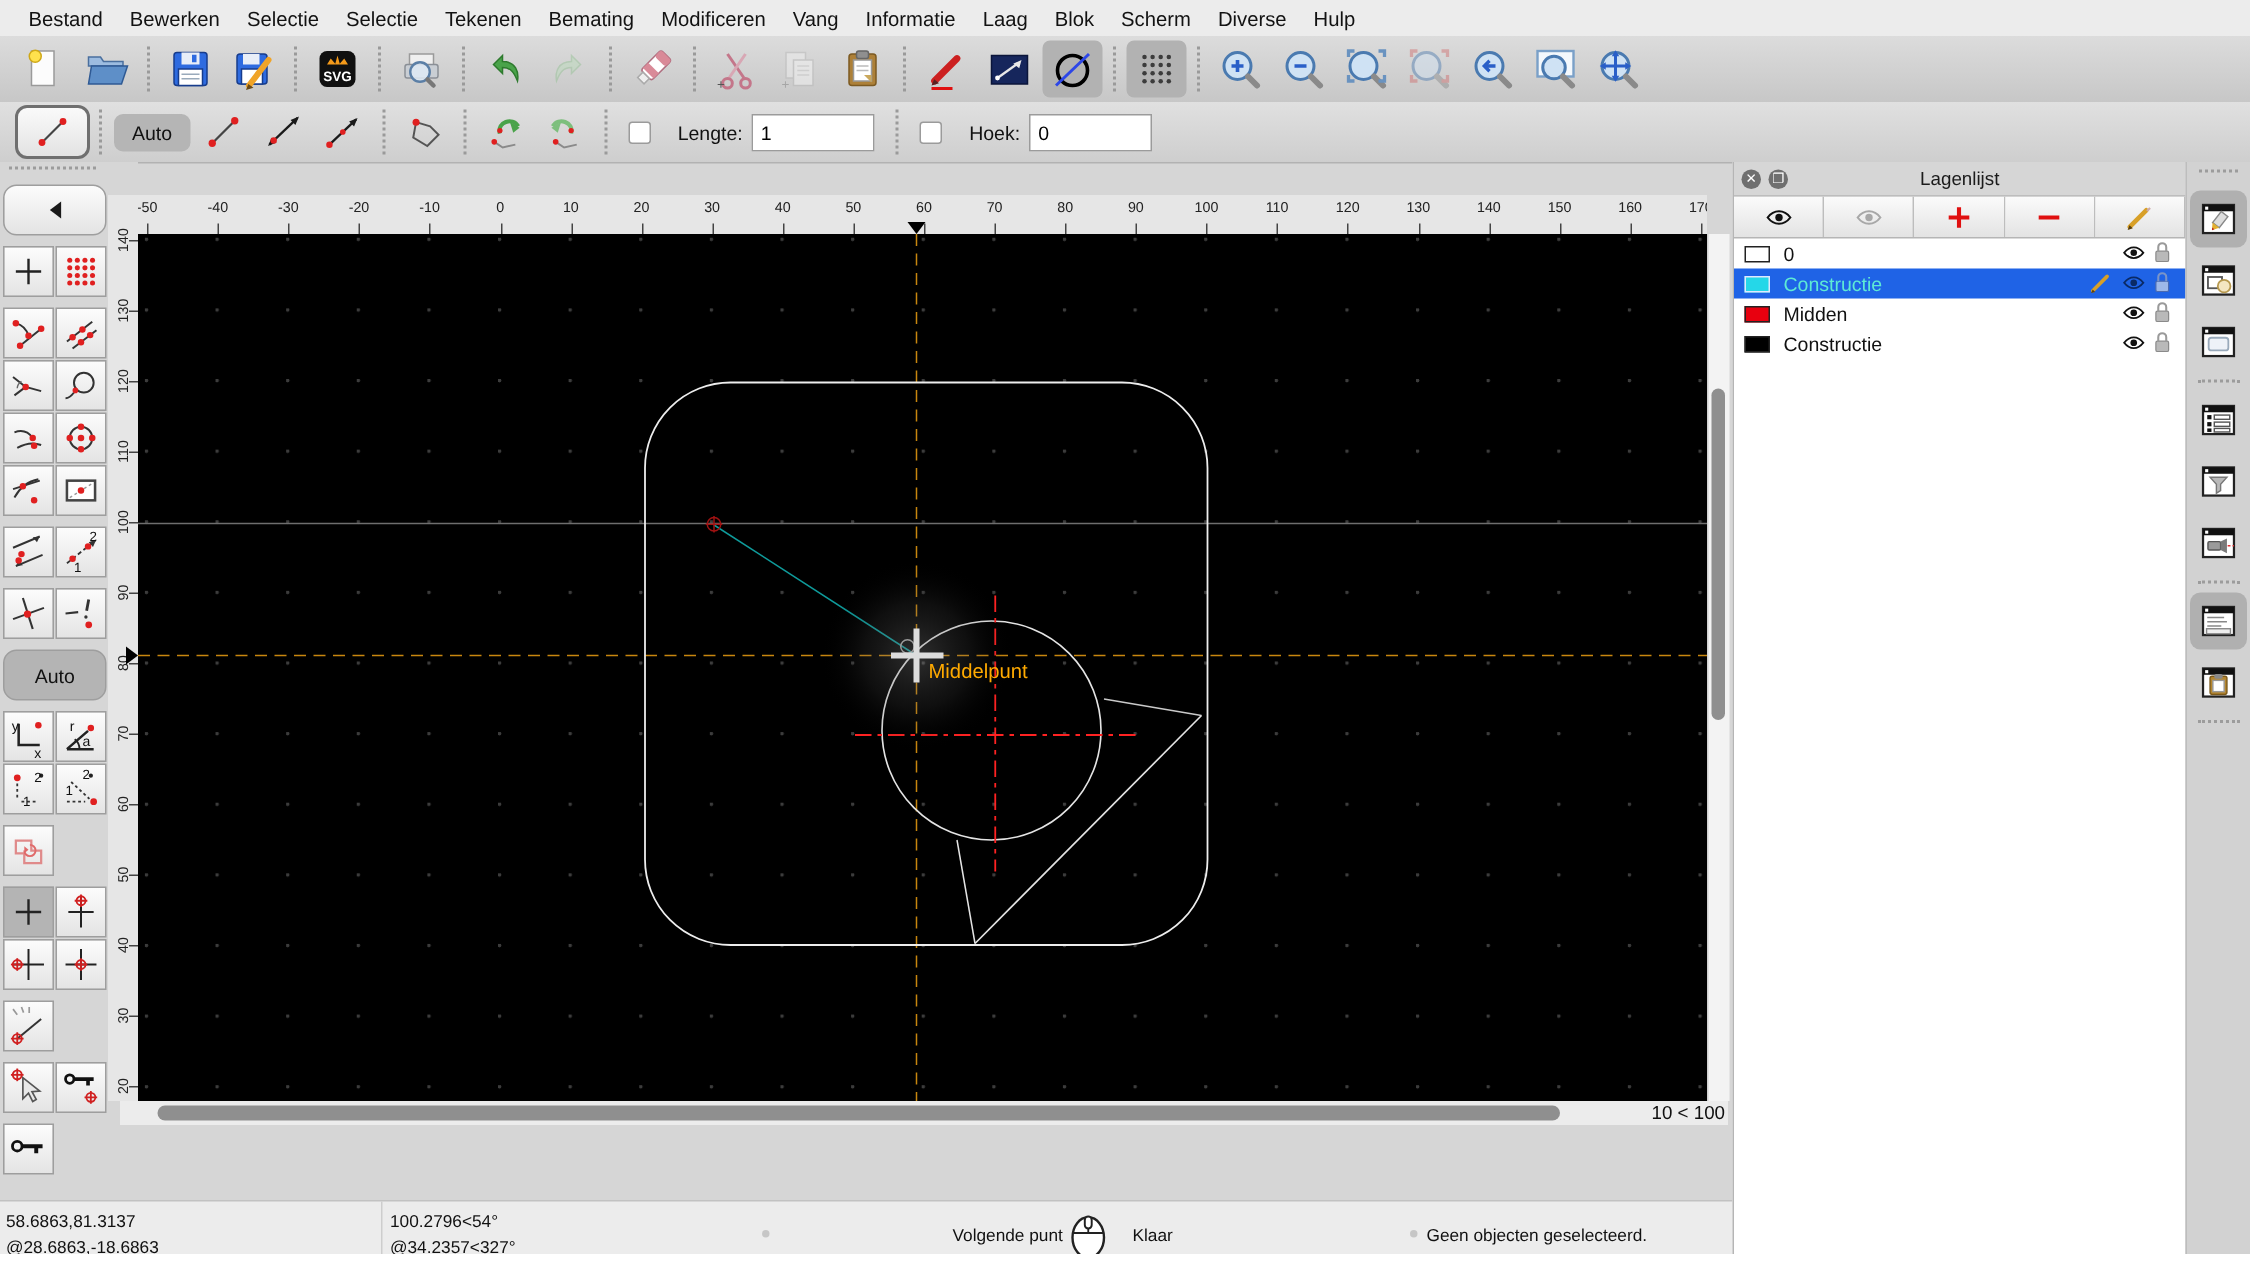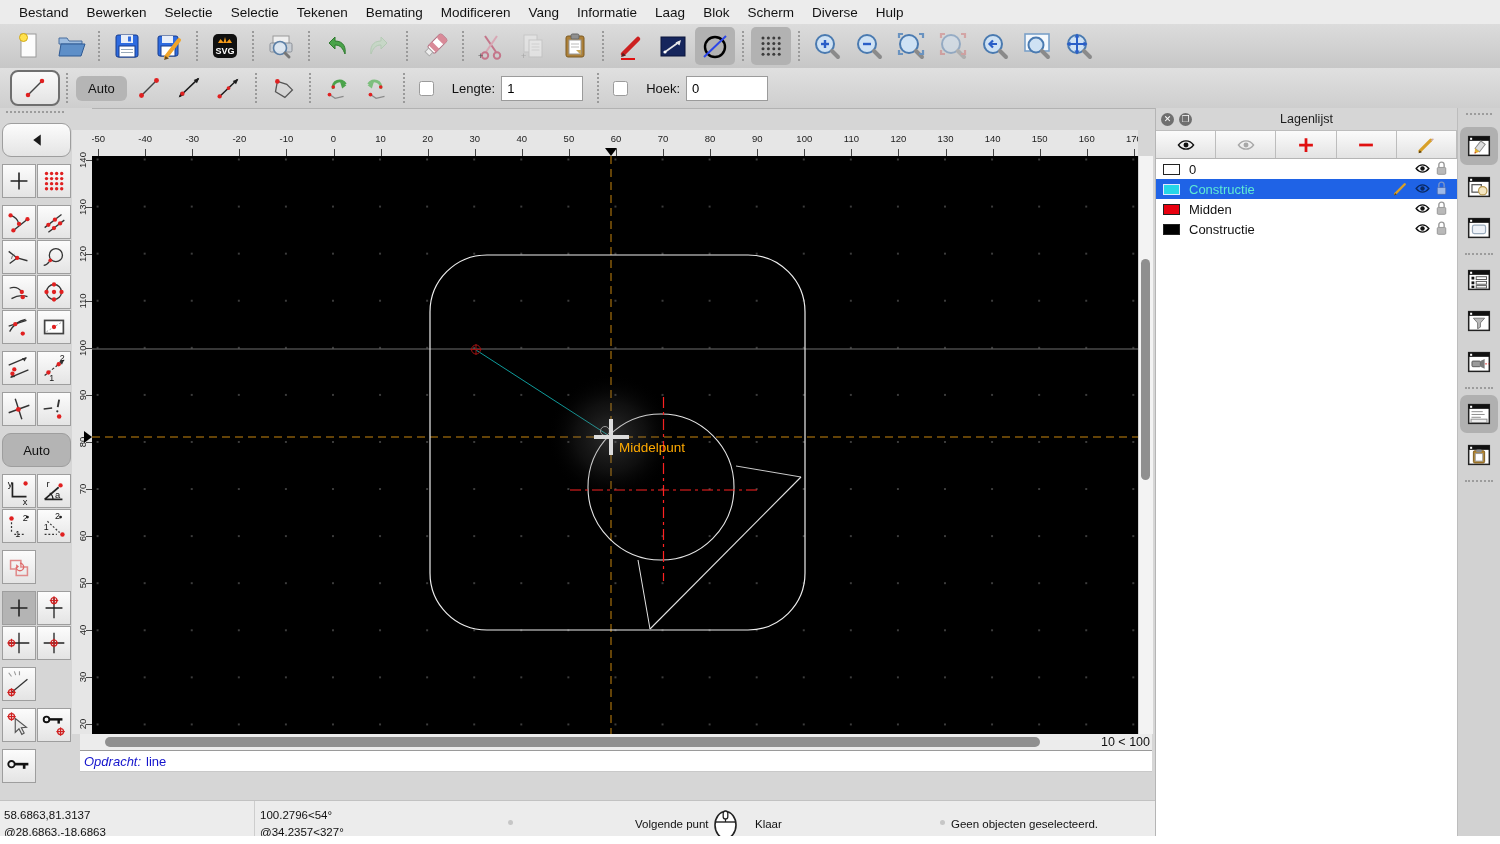--- a/index.html
+++ b/index.html
@@ -815,24 +815,20 @@
 
   <div class="vscroll">
     <div class="vthumb"></div>
   </div>
 
   <div class="hscroll-row">
     <div class="hthumb"></div>
     <span class="zoom-ind">10 &lt; 100</span>
   </div>
 
-  <div class="cmd-history">
-    <span class="prefix">Opdracht:</span>
-    <span>line</span>
-  </div>
 
 
   <div class="statusbar">
     <div class="sb-line" style="left:4px;top:8px">58.6863,81.3137</div>
     <div class="sb-line" style="left:4px;top:25px">@28.6863,-18.6863</div>
     <div class="sb-div"></div>
     <div class="sb-line" style="left:260px;top:8px">100.2796&lt;54°</div>
     <div class="sb-line" style="left:260px;top:25px">@34.2357&lt;327°</div>
     <div class="sb-dot" style="left:508px"></div>
     <div class="sb-line" style="left:635px;top:17px">Volgende punt</div>

